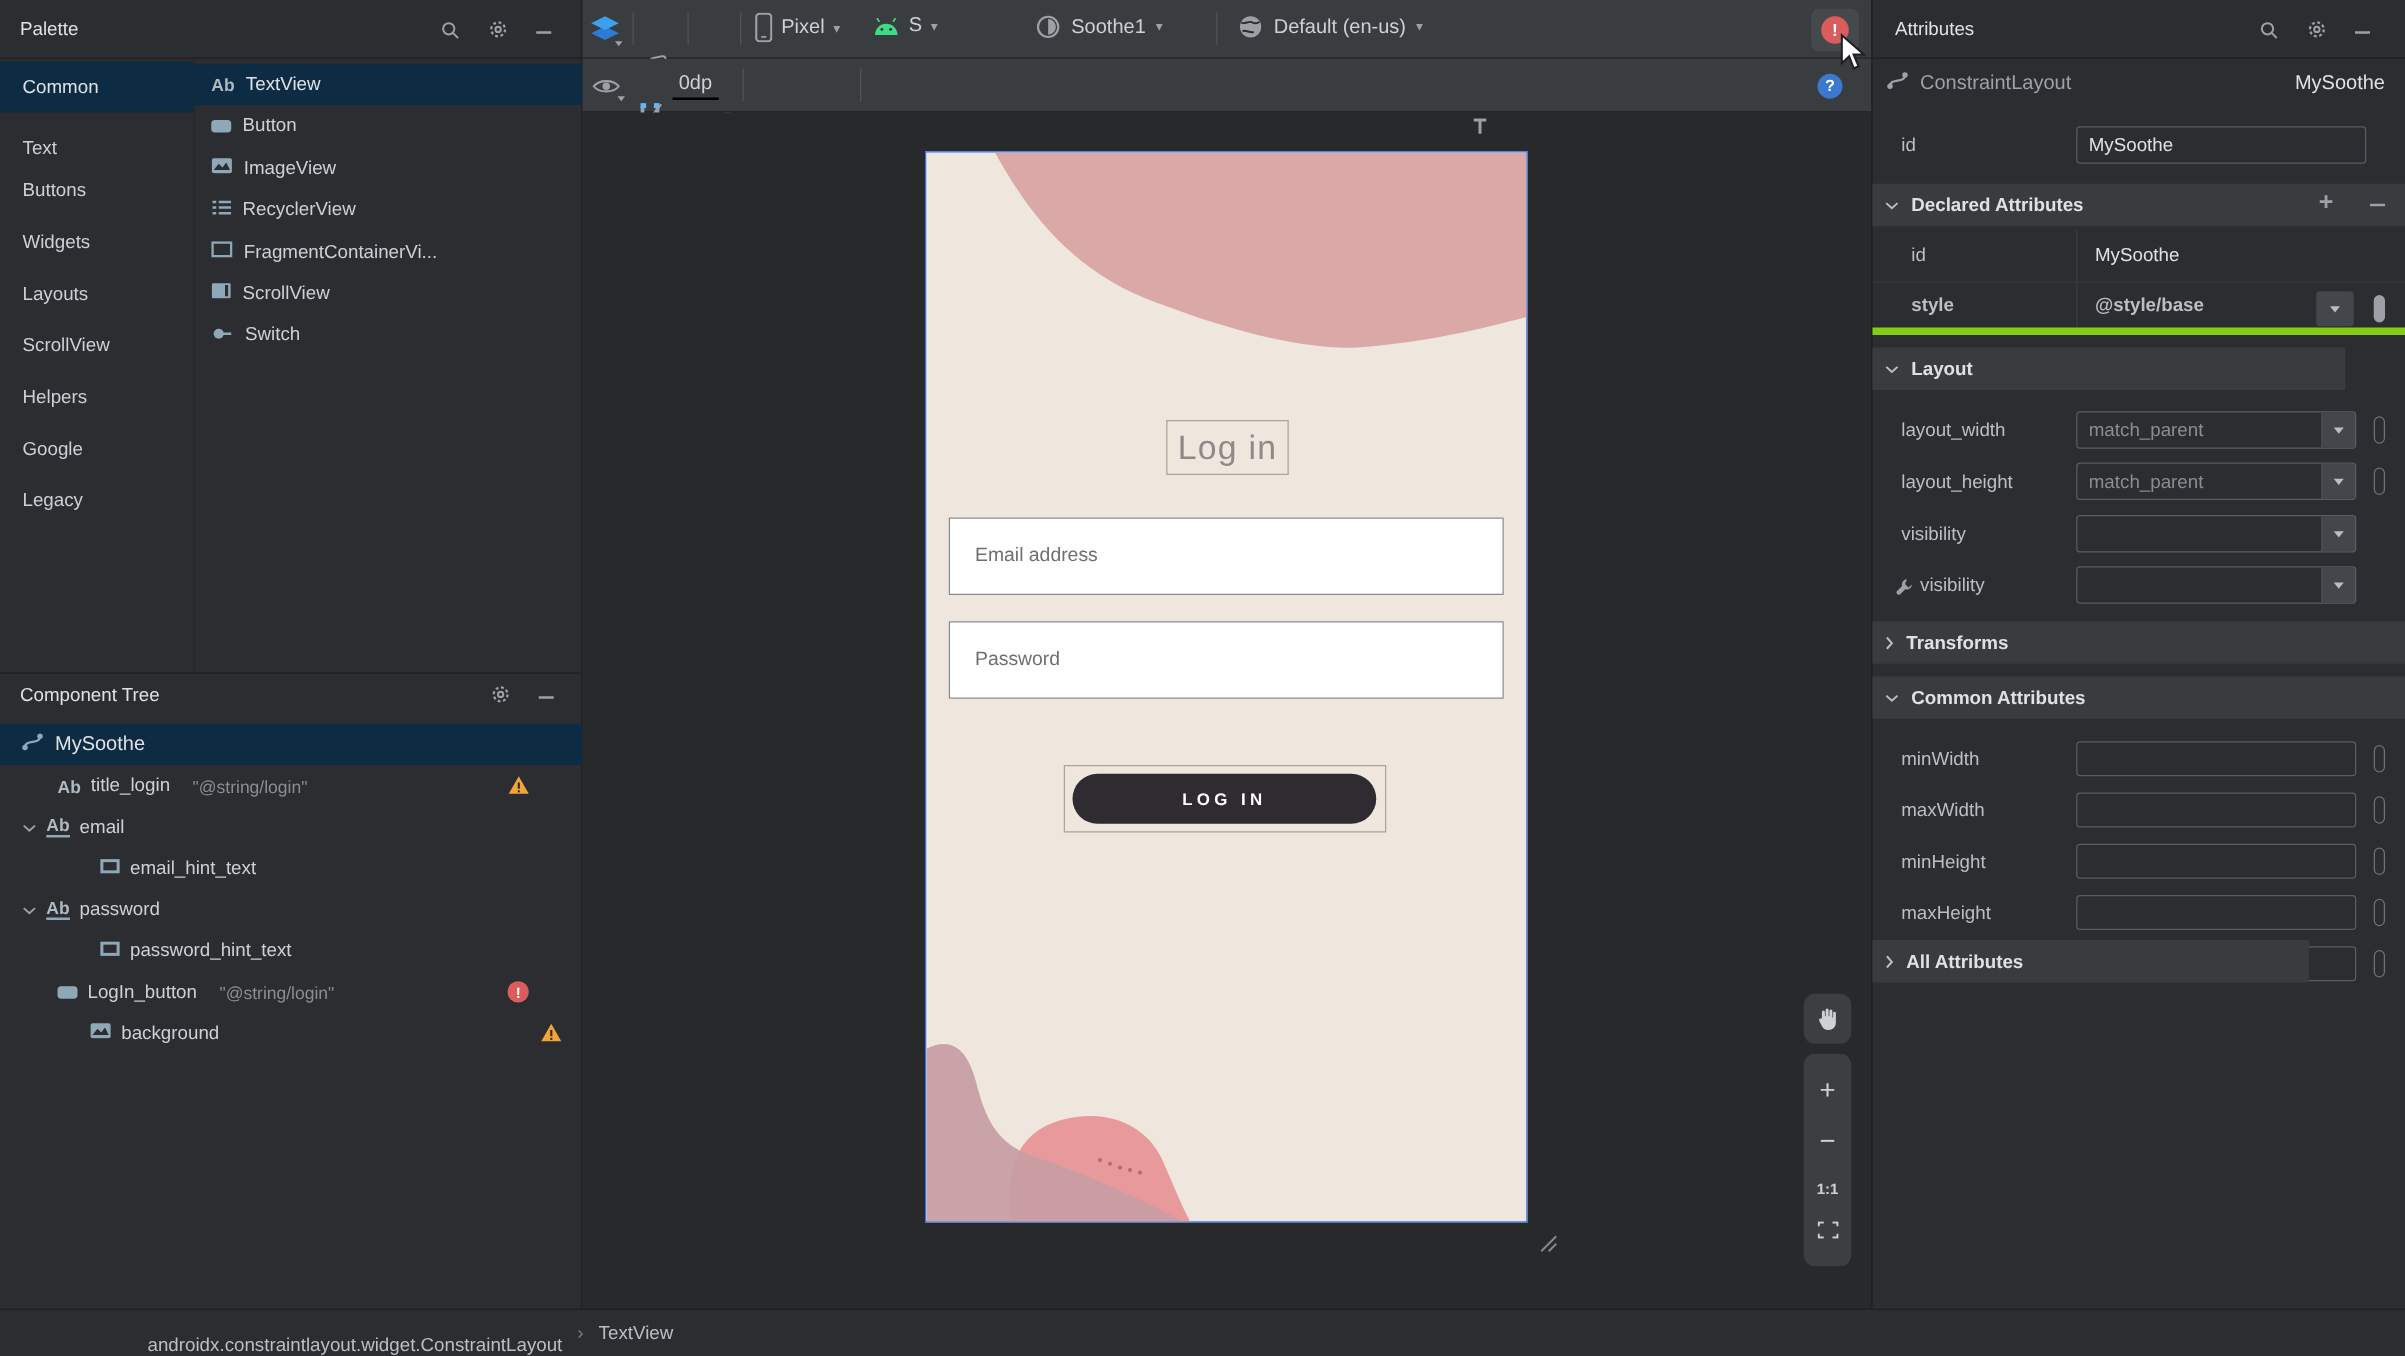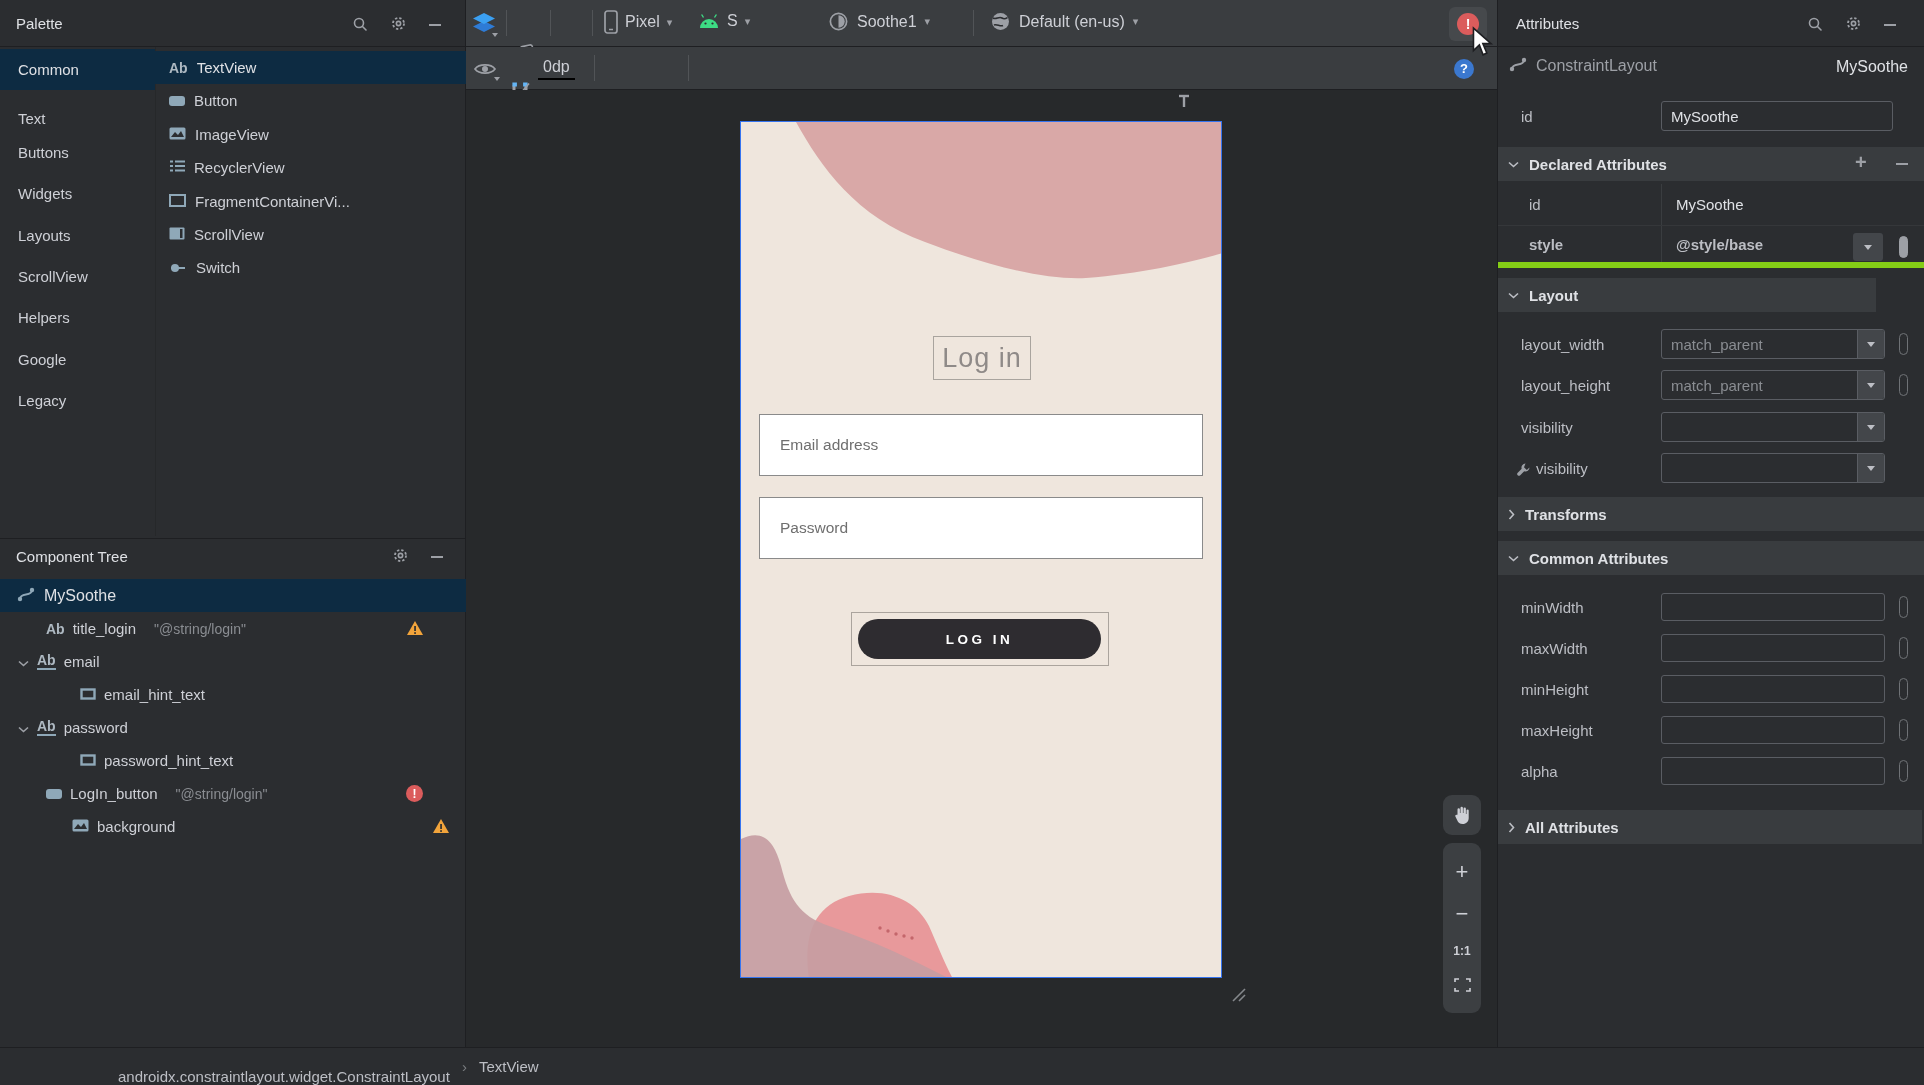--- a/index.html
+++ b/index.html
@@ -552,21 +552,21 @@
         <span></span>
       </div>
     <span class="pill" style="left:401px;top:719px;"></span>
 
     <span class="attr-label" style="left:23px;top:763px;">alpha</span>
     <div class="inputbox" style="left:163px;top:757px;">
         <span></span>
       </div>
     <span class="pill" style="left:401px;top:760px;"></span>
 
-    <div class="attr-section" style="left:0;top:810px;width:424px;">
+    <div class="attr-section" style="left:0;top:752px;width:349px;">
       <svg width="7" height="11">
           <polyline points="1.5,1 5.5,5.5 1.5,10" stroke="#BCBEC4" stroke-width="1.6" fill="none"></polyline>
         </svg>
       <span>All Attributes</span>
     </div>
   </div>
 
   <div class="abs flexrow" style="left:0;top:1047px;width:1924px;height:38px;background:var(--bg-panel);border-top:1px solid var(--border);padding-left:118px;gap:12px;">
     <span style="color:#BCBEC4;margin-top:19px;">androidx.constraintlayout.widget.ConstraintLayout</span>
     <span style="color:#7A7D81;">›</span>

